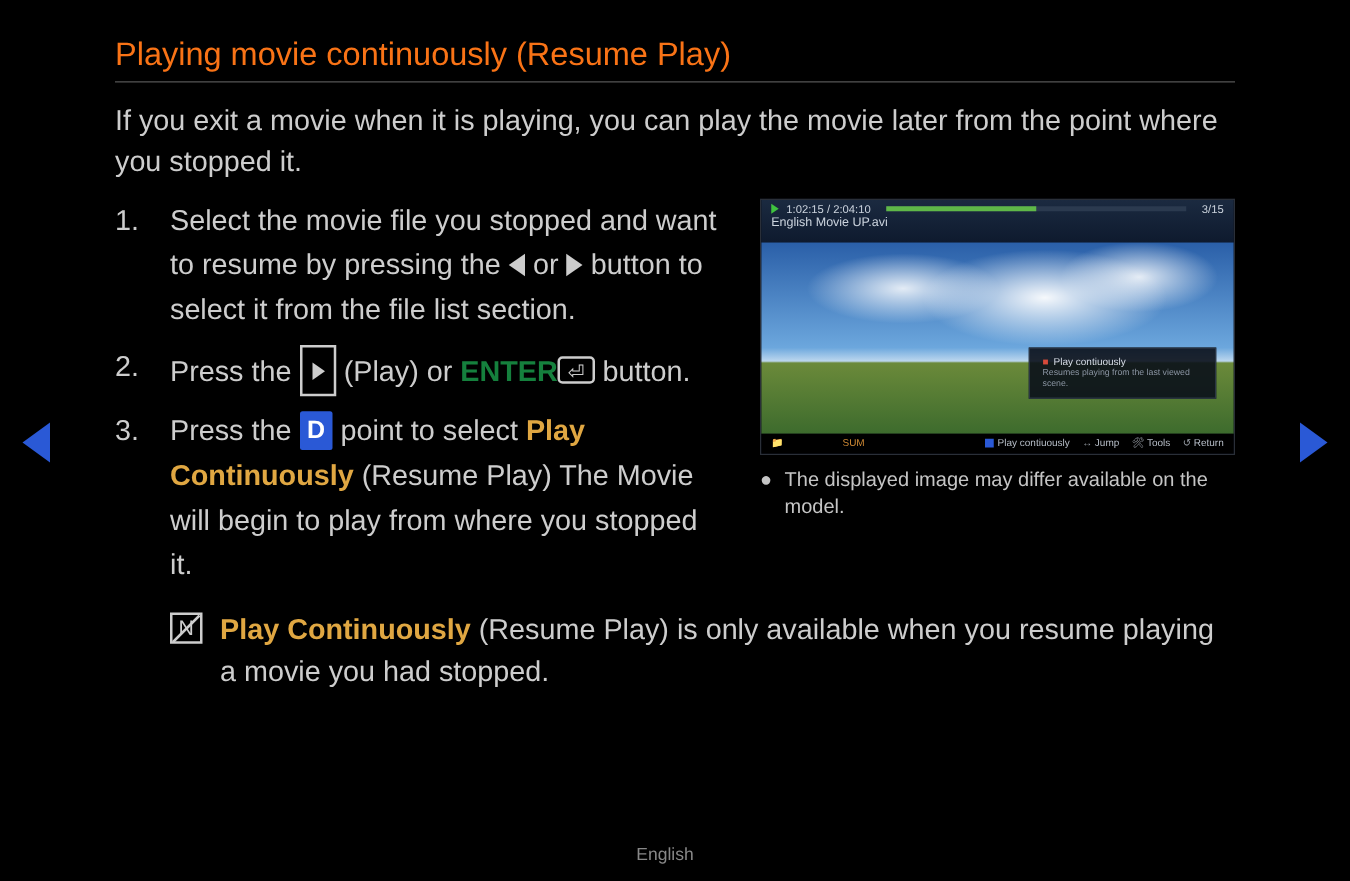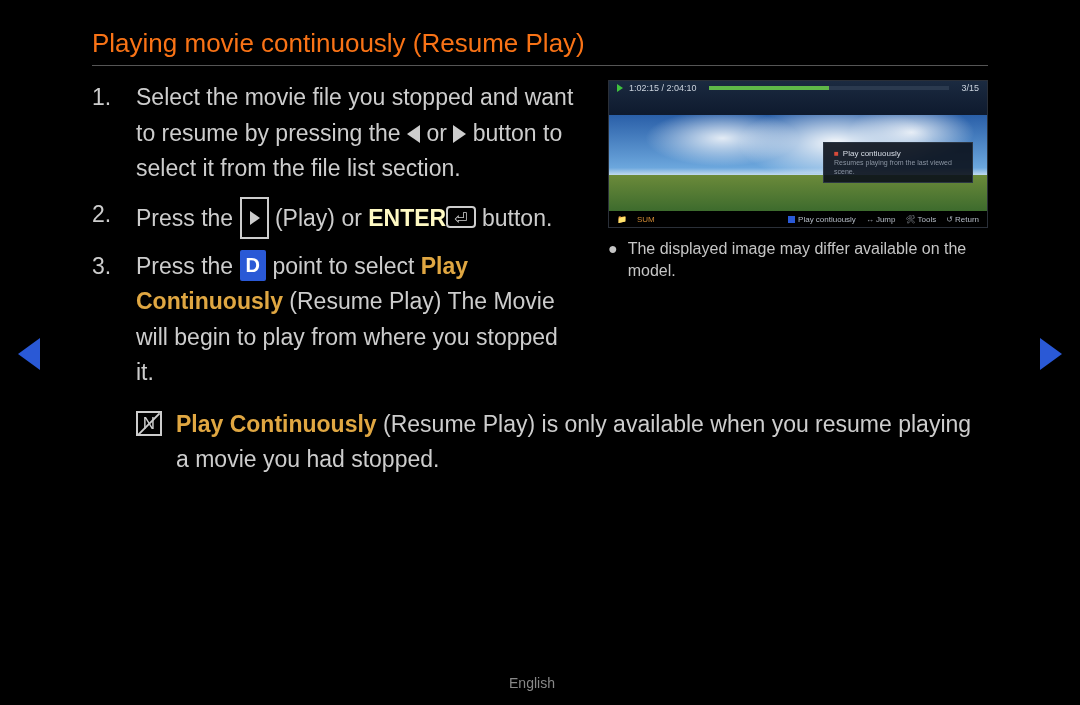--- a/index.html
+++ b/index.html
@@ -51,21 +51,21 @@
     line-height: 1.55;
     margin-bottom: 10px;
     color: #cdcdcd;
   }
   ol li::before {
     content: counter(step) ".";
     position: absolute;
     left: 0;
     color: #cdcdcd;
   }
-  .b { font-weight: bold; color: #fef9c3; }
+  .b { font-weight: bold; color: #15803d; }
   .orange { color: #e0a742; font-weight: bold; }
 
   
   .tri-left, .tri-right {
     display: inline-block;
     width: 0; height: 0;
     border-top: 9px solid transparent;
     border-bottom: 9px solid transparent;
     vertical-align: -2px;
   }
@@ -136,21 +136,21 @@
     background:#cdcdcd;
     transform:rotate(-45deg);
     left:-4px;top:10px;
   }
 
   
   .screenshot {
     border: 1px solid #2a2f38;
     background: #0a0f18;
     width: 100%;
-    height: 148px;
+    height: 205px;
     position: relative;
     overflow: hidden;
   }
   .topbar {
     background: linear-gradient(#1b2a40,#0e1a2e);
     height: 34px;
     padding: 2px 8px;
     color: #d5dce6;
     font-size: 10px;
     position: relative;
@@ -198,21 +198,21 @@
   .pdot{color:#d74a3a;margin-right:4px;font-size:8px;}
 
   .footbar {
     position:absolute; left:0; right:0; bottom:0; height:16px;
     background:#000;
     display:flex; align-items:center; gap:10px;
     padding:0 8px;
     font-size:8px;
     color:#b7bec8;
   }
-  .footbar .sum { color:#d08a34; }
+  .footbar .sum { color:#d08a34;margin-left:37px; }
   .footbar .sep { flex:1; }
   .fdot { width:7px;height:7px;background:#2a59d6;display:inline-block;vertical-align:-1px;margin-right:3px; }
   .ficon{ margin-right:2px; opacity:.85; }
 
   .caption {
     display: flex;
     gap: 10px;
     font-size: 16px;
     color: #c5c5c5;
     margin-top: 10px;
@@ -238,20 +238,21 @@
     text-align: center;
     font-size: 14px;
     color: #888;
   }
 </style>
 </head>
 <body>
 
 <div class="content">
   <h1 class="title">Playing movie continuously (Resume Play)</h1>
+  <p class="intro">If you exit a movie when it is playing, you can play the movie later from the point where you stopped it.</p>
 
   <div class="row">
     <div class="left">
       <ol>
         <li>
           <span>Select the movie file you stopped and want to resume by pressing the </span><span class="tri-left"></span><span> or </span><span class="tri-right"></span><span> button to select it from the file list section.</span>
         </li>
         <li>
           <span>Press the </span><span class="play-box"><span class="ptri"></span></span><span> (Play) or </span><span class="b">ENTER</span><span class="enter-box"></span><span> button.</span>
         </li>
@@ -263,20 +264,21 @@
 
     <div class="right">
       <div class="screenshot">
         <div class="topbar">
           <div class="timerow">
             <span class="tiny-play"></span>
             <span class="times">1:02:15 / 2:04:10</span>
             <div class="progress"></div>
             <span class="counter">3/15</span>
           </div>
+          <div class="mtitle">English Movie UP.avi</div>
         </div>
         <div class="sky">
           <div class="popup">
             <div class="pt"><span class="pdot">■</span><span>Play contiuously</span></div>
             <div class="ps">Resumes playing from the last viewed scene.</div>
           </div>
         </div>
         <div class="footbar">
           <span>📁</span>
           <span class="sum">SUM</span>

